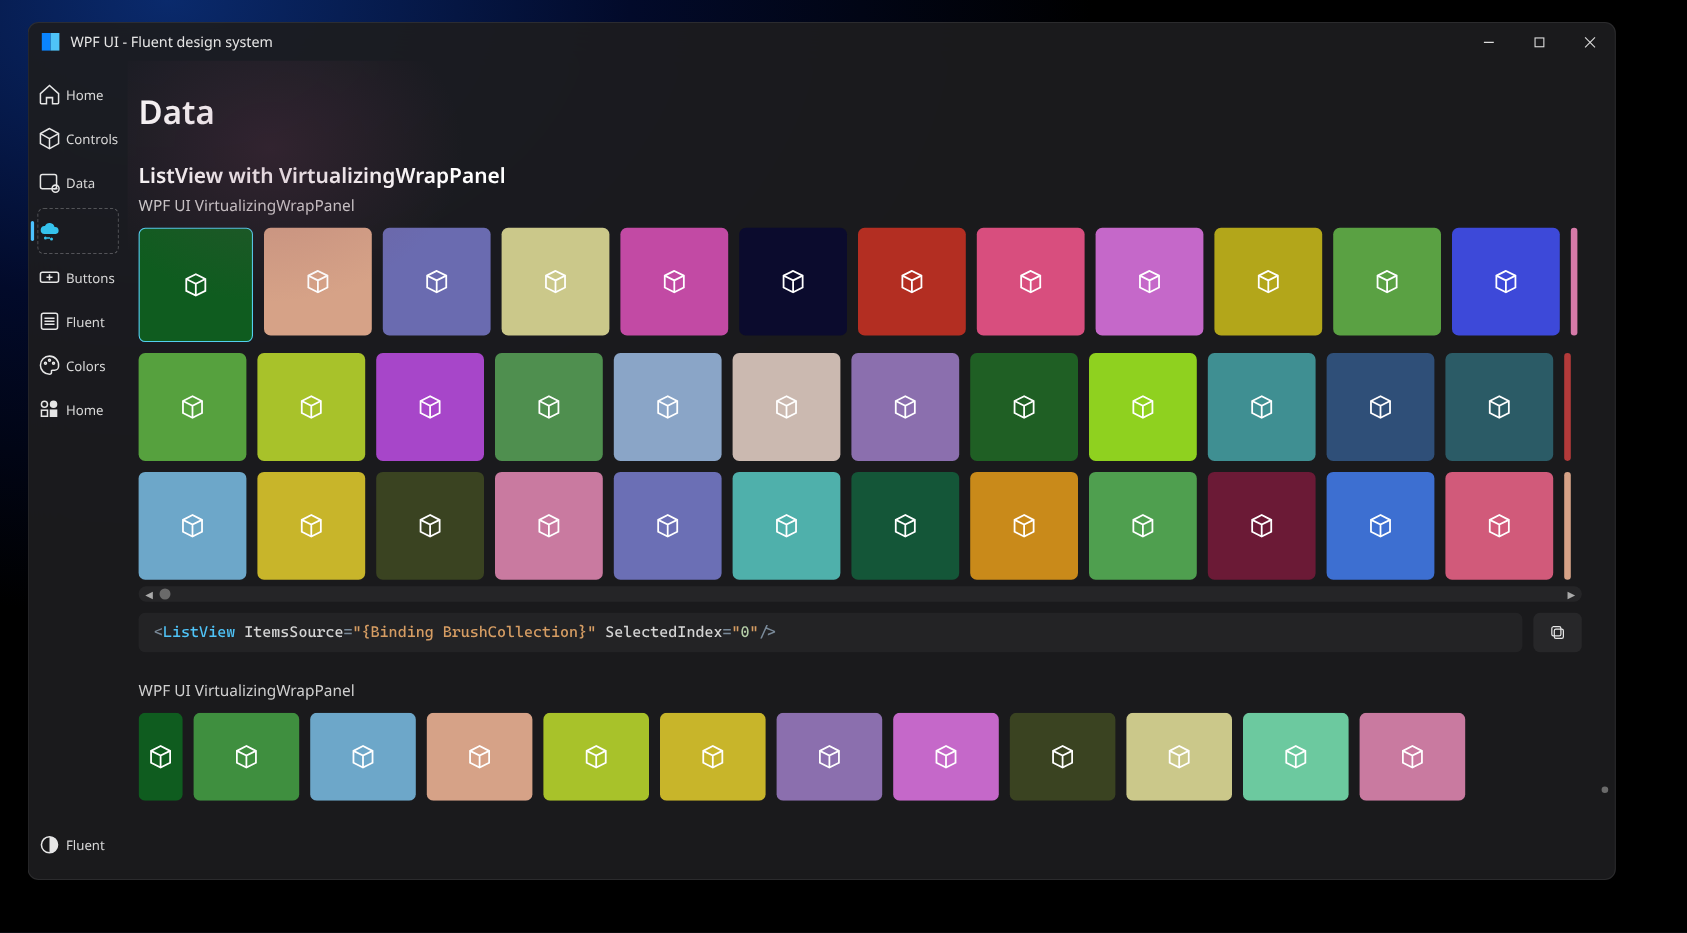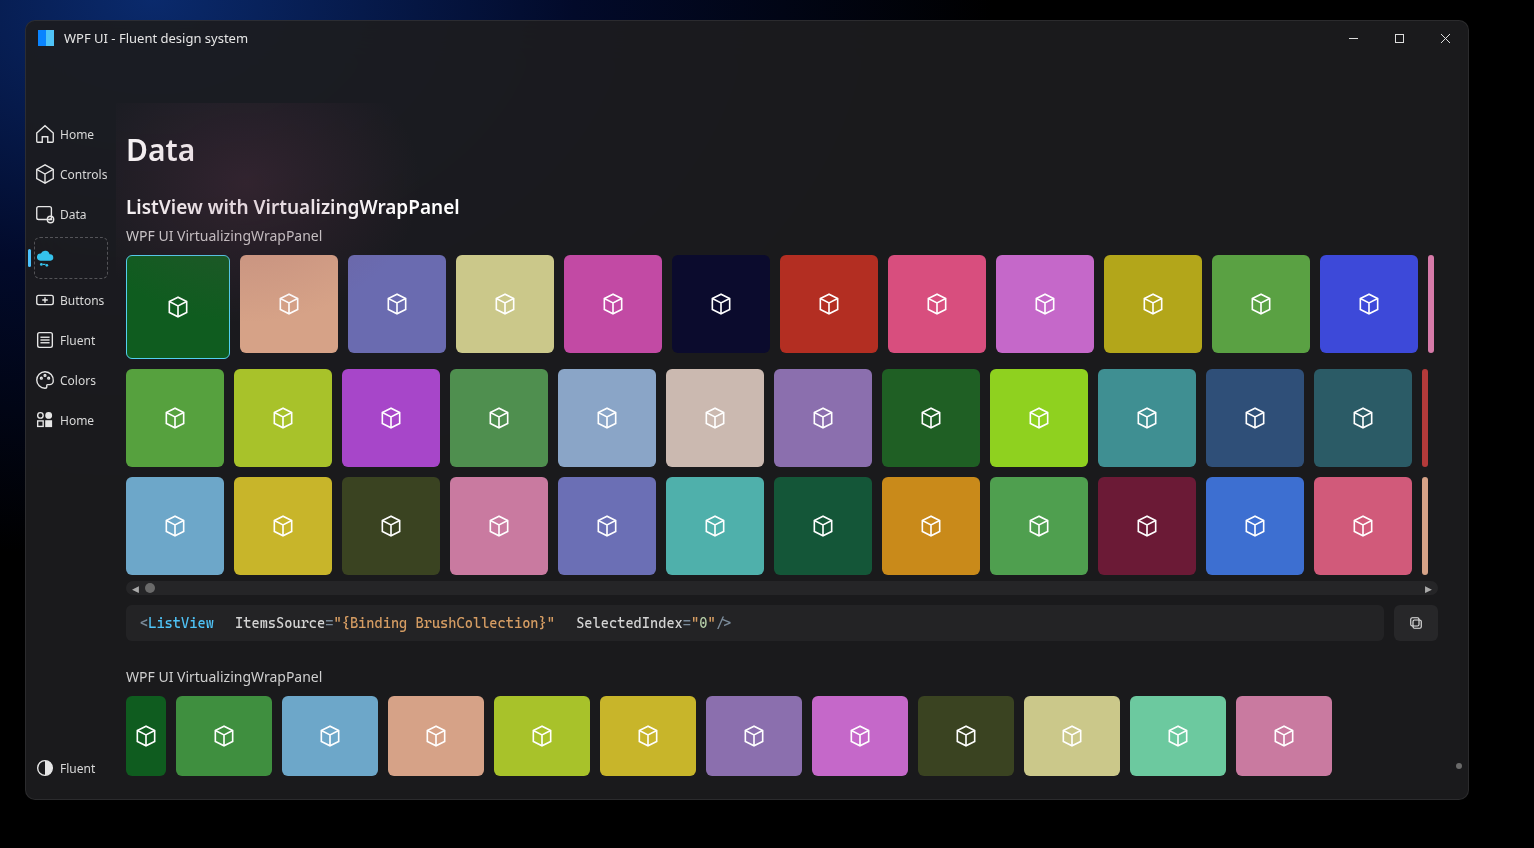--- a/index.html
+++ b/index.html
@@ -18,21 +18,20 @@
   .window {
     position: absolute;
     left: 25px; top: 20px; right: 65px; bottom: 48px;
     background: rgba(28,28,30,0.92);
     border: 1px solid rgba(255,255,255,0.08);
     border-radius: 10px;
     backdrop-filter: blur(20px);
     display: flex; flex-direction: column;
     overflow: hidden;
     z-index: 1;
-    gap: 48px;
   }
   .titlebar {
     height: 34px;
     display: flex; align-items: center;
     padding-left: 12px;
     font-size: 13px;
     color: #e6e6e6;
   }
   .logo {
     width: 16px; height: 16px; margin-right: 10px;
@@ -131,21 +130,21 @@
     font-family: "Cascadia Code", Consolas, monospace;
     font-size: 14px; white-space: pre;
     overflow-x: auto;
   }
   .copybtn {
     width: 44px; background: rgba(255,255,255,0.06);
     border-radius: 6px; display:flex; align-items:center; justify-content:center;
   }
   .tok-punct { color:#7a8a99; }
   .tok-tag { color:#4fc3f7; }
-  .tok-attr { color:#d4d4d4;margin-left:13px; }
+  .tok-attr { color:#d4d4d4; }
   .tok-str { color:#d69d63; }
   .tok-num { color:#b5cea8; }
 
   .swatches2 {
     display:flex; gap:10px; align-items:flex-start;
     overflow:hidden;
   }
   .swatches2 .swatch { width: 96px; height: 80px; }
   .swatches2 .swatch.sliver2 { width: 40px; }
 

